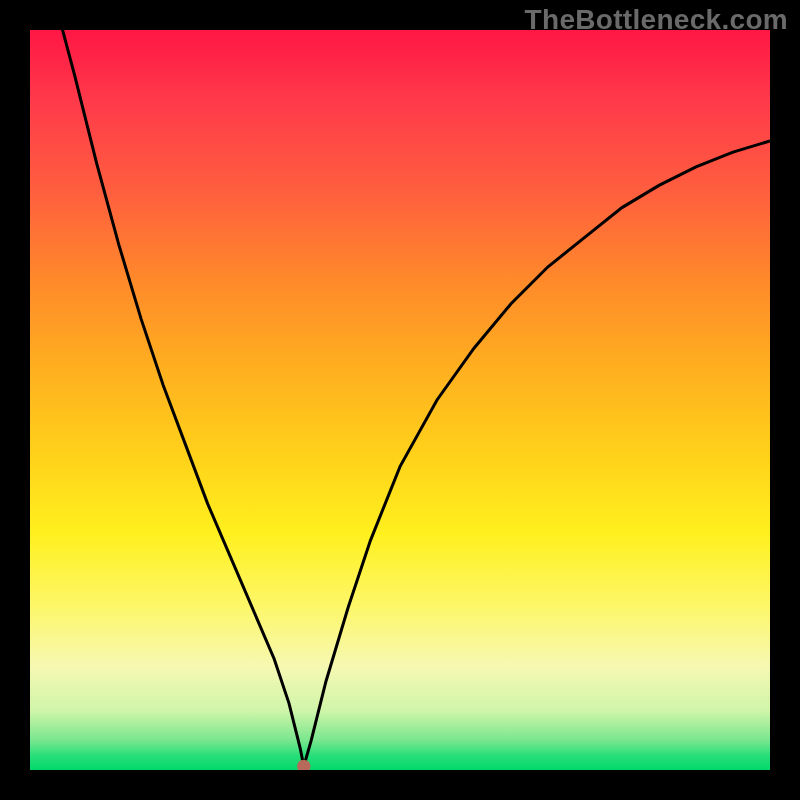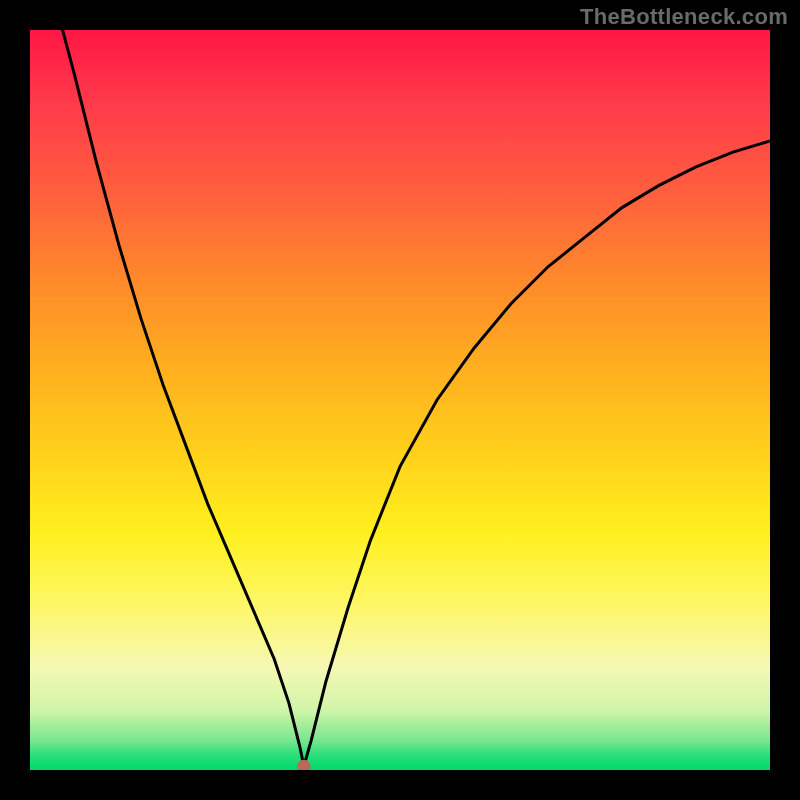--- a/index.html
+++ b/index.html
@@ -44,21 +44,21 @@
     left: 30px;
     top: 30px;
     width: 740px;
     height: 740px;
   }
   .watermark {
     position: absolute;
     top: 4px;
     right: 12px;
     color: #6a6a6a;
-    font-size: 22px;
+    font-size: 28px;
     font-weight: 600;
     letter-spacing: 0.3px;
     font-family: Arial, Helvetica, sans-serif;
   }
 </style>
 </head>
 <body>
 
 <div class="outer">
   <div class="plot-area"></div>

